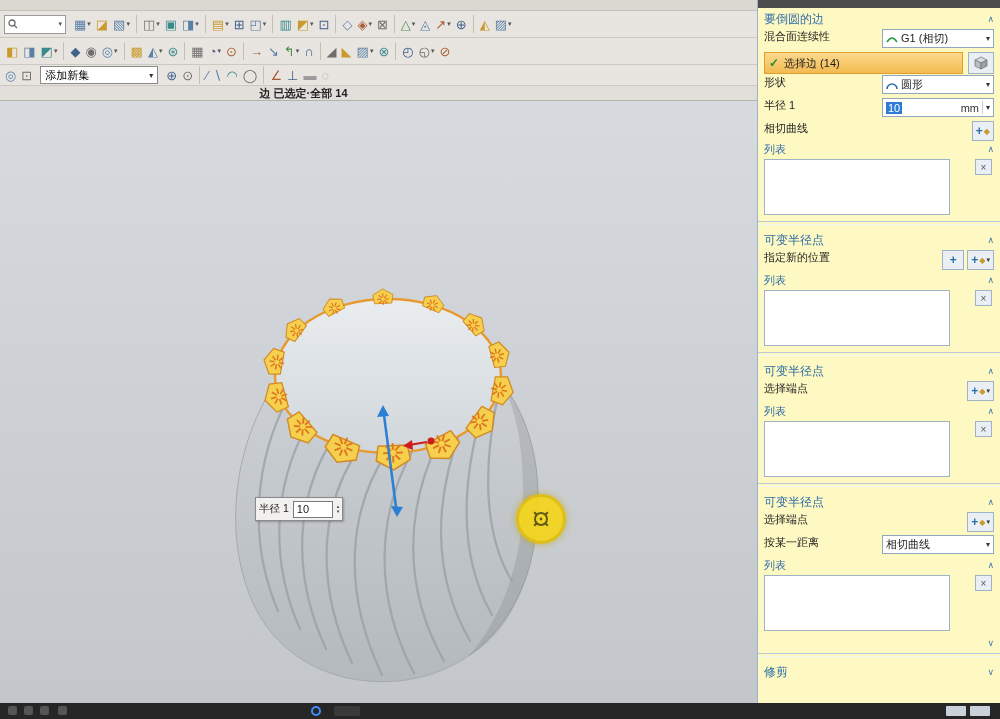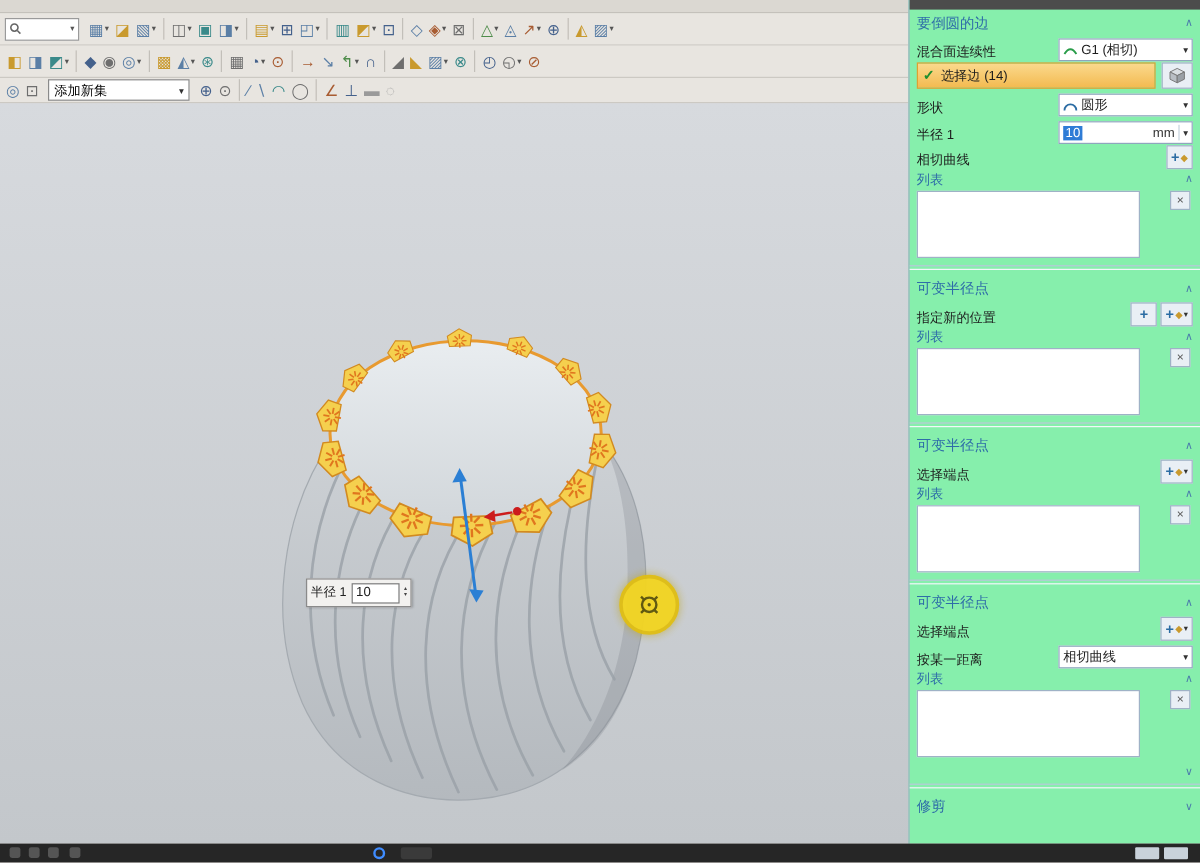--- a/index.html
+++ b/index.html
@@ -25,25 +25,25 @@
   .statusbar span{transform:translateX(-75px);}
 
   
   .viewport{position:relative;flex:1;background:linear-gradient(#d7dade,#c3c7cb);overflow:hidden;}
   .radius-tag{position:absolute;left:255px;top:396px;height:22px;background:#f2f1ef;border:1px solid #8a8a8a;display:flex;align-items:center;font-size:10.5px;color:#222;padding:0 3px;gap:4px;box-shadow:1px 1px 2px rgba(0,0,0,.25);}
   .radius-field{width:32px;height:15px;background:#fff;border:1px solid #7a7a7a;font-size:11px;display:flex;align-items:center;padding:0 3px;}
   .spin{display:flex;flex-direction:column;font-size:5px;line-height:5px;color:#444;}
   .cursor-badge{position:absolute;left:516px;top:393px;width:44px;height:44px;border-radius:50%;background:#f3d520;border:3px solid #e0be12;box-shadow:0 0 8px rgba(190,160,0,.6);opacity:.95;display:flex;align-items:center;justify-content:center;}
 
   
-  .panel{position:absolute;left:757px;top:0;width:243px;height:703px;background:#86efac;border-left:1px solid #9fb2c6;box-sizing:border-box;padding:0 6px;font-size:11px;color:#1c1c1c;}
+  .panel{position:absolute;left:757px;top:0;width:243px;height:703px;background:#fef9c3;border-left:1px solid #9fb2c6;box-sizing:border-box;padding:0 6px;font-size:11px;color:#1c1c1c;}
   .p-dark{height:8px;background:#4c4c4c;margin:0 -6px;}
   .p-header{display:flex;justify-content:space-between;align-items:center;height:17px;padding-top:3px;color:#2e6da8;font-size:12px;}
   .chev{color:#4a7cab;font-size:9px;line-height:1;}
-  .p-row{display:flex;align-items:flex-end;height:22px;margin:1px 0;}
+  .p-row{display:flex;align-items:flex-start;height:22px;margin:1px 0;}
   .spacer{flex:1;}
   .dd{width:112px;height:19px;background:#fff;border:1px solid #8fa6bd;display:flex;align-items:center;font-size:11px;padding:0 3px;gap:3px;box-sizing:border-box;}
   .dd .arrow{margin-left:auto;font-size:8px;color:#333;}
   .input-field{width:112px;height:19px;background:#fff;border:1px solid #8fa6bd;display:flex;align-items:center;font-size:11px;padding:0 3px;box-sizing:border-box;}
   .sel-text{background:#2f7cd6;color:#fff;padding:0 2px;}
   .unit{margin-left:auto;color:#333;}
   .usep{width:1px;height:13px;background:#c5d2de;margin:0 3px;}
   .selrow{flex:1;height:20px;background:linear-gradient(#fbd98d,#f3ba50);border:1px solid #dfa031;display:flex;align-items:center;gap:5px;padding:0 4px;margin-right:5px;}
   .check{color:#1e8f2e;font-weight:bold;font-size:12px;}
   .sq-btn{width:26px;height:22px;background:#e9eff5;border:1px solid #9fb2c6;display:flex;align-items:center;justify-content:center;box-sizing:border-box;}
@@ -295,20 +295,23 @@
           </span>
           <span class="ticon">
             <span class="tglyph" style="color: rgb(154, 154, 154);">▬</span>
           </span>
           <span class="ticon">
             <span class="tglyph" style="color: rgb(154, 154, 154);">◌</span>
           </span>
         </span>
     </div>
 
+    <div class="statusbar">
+      <span>边 已选定·全部 14</span>
+    </div>
 
     <div class="viewport">
       <svg width="757" height="590" viewBox="0 0 757 590">
         <defs>
           <linearGradient id="bodyGrad" x1="0" y1="0" x2="0" y2="1">
             <stop offset="0" stop-color="#cdd1d5"></stop>
               <stop offset="1" stop-color="#b4b9be"></stop>
           </linearGradient>
           <linearGradient id="faceGrad" x1="0" y1="0" x2="0" y2="1">
             <stop offset="0" stop-color="#e9edf0"></stop>

